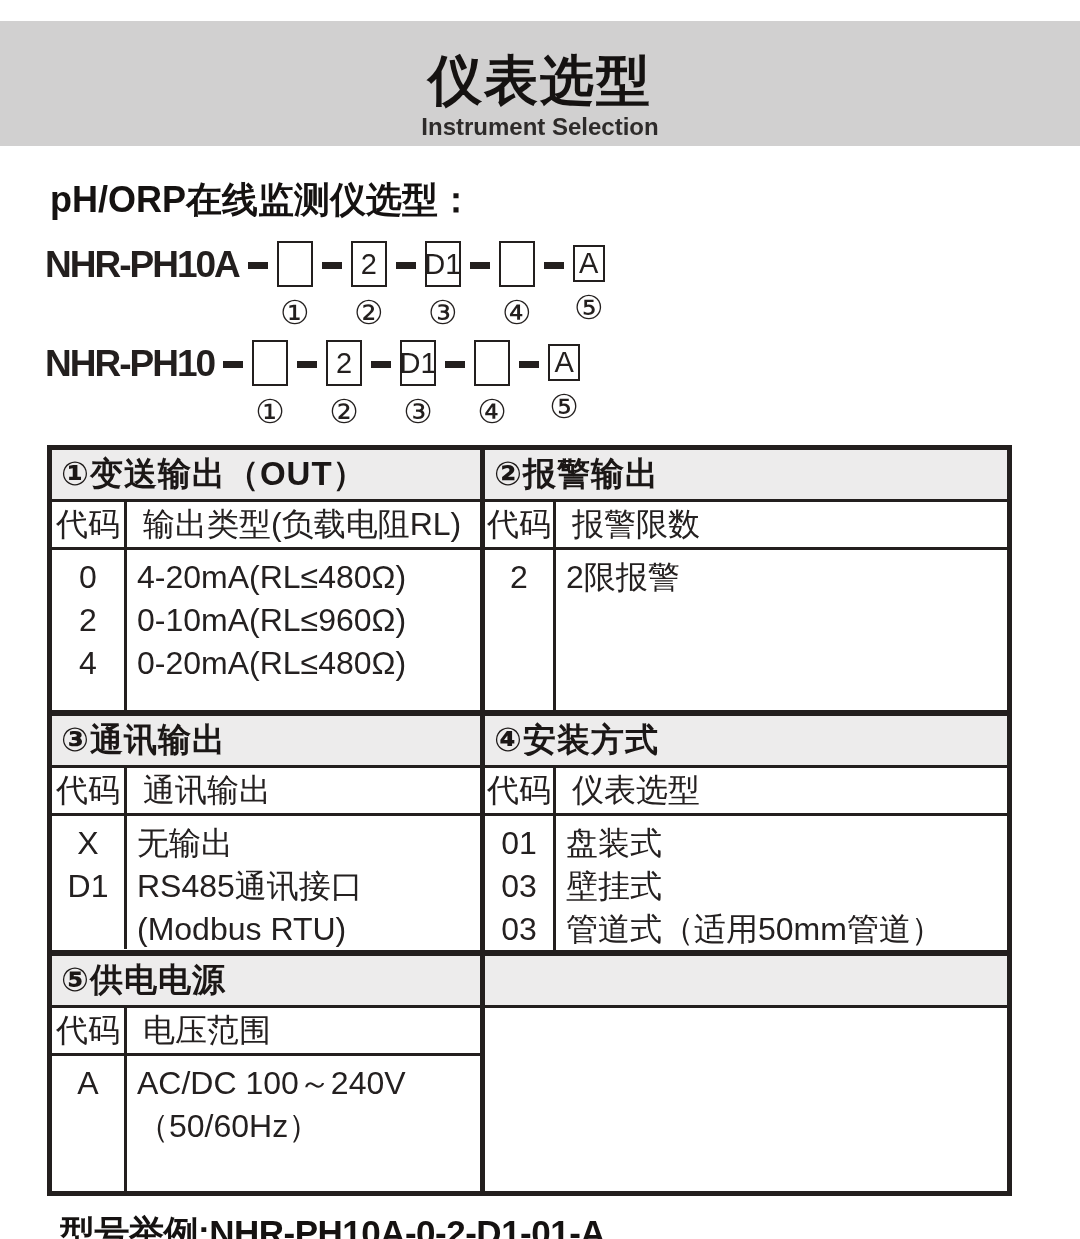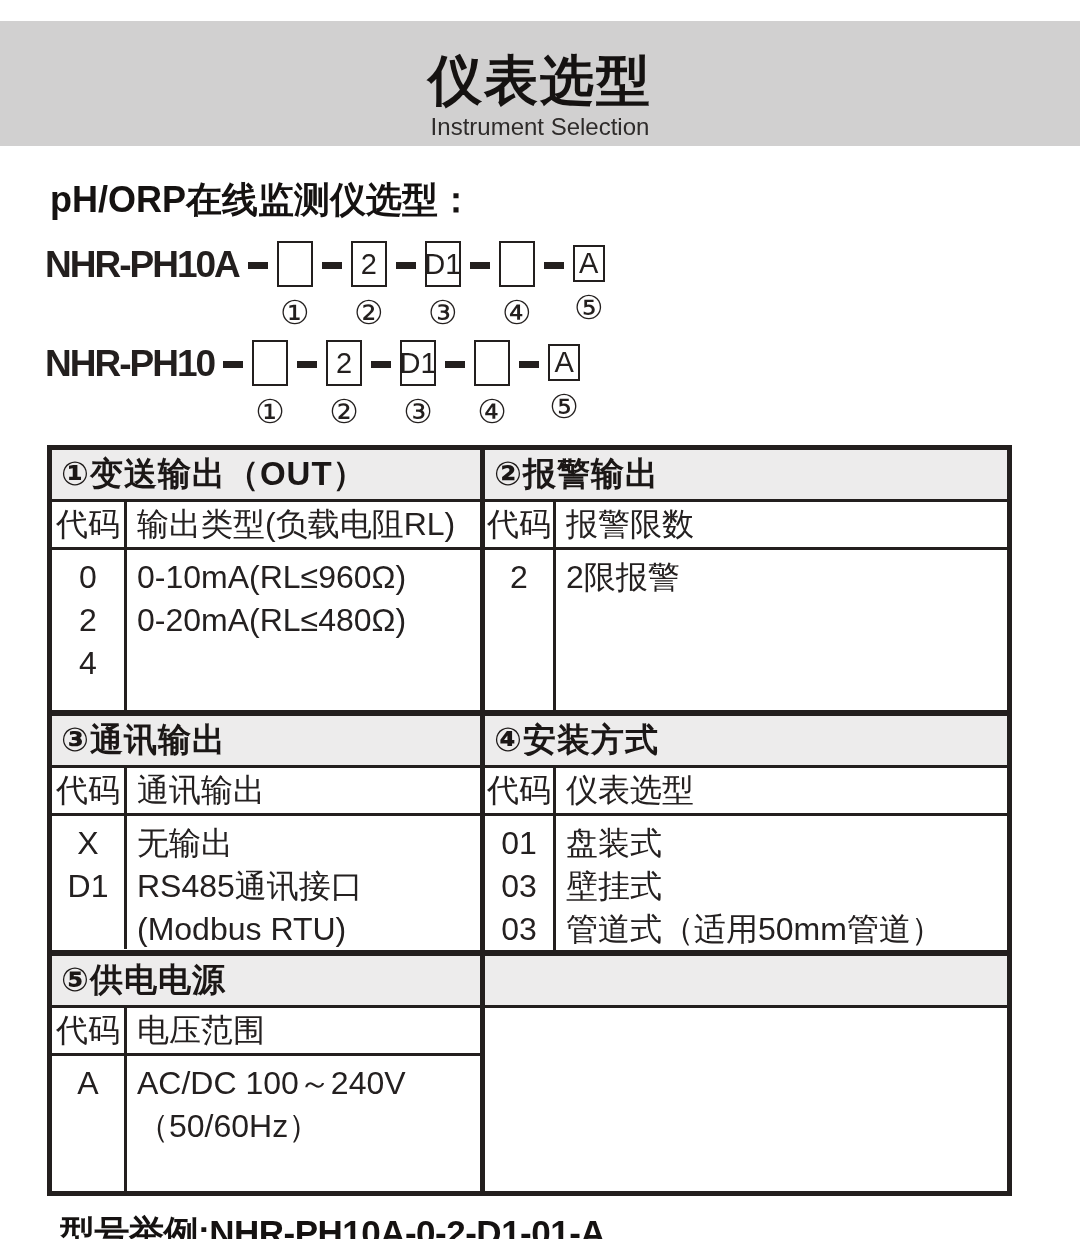--- a/index.html
+++ b/index.html
@@ -8,21 +8,21 @@
     width:1080px; height:1239px; overflow:hidden; position:relative;
     font-family:"Liberation Sans","DejaVu Sans",sans-serif;
     color:#211c1b;
   }
   
   .top-band {
     margin-top:21px; height:125px; background:#d1d0d0;
     display:flex; flex-direction:column; align-items:center; justify-content:center;
   }
   .page-title { font-size:54px; font-weight:700; color:#151211; letter-spacing:2px; line-height:60px;margin-top:24px; }
-  .page-subtitle { font-size:24px; font-weight:400; color:#2e2b2a; margin-top:3px; }
+  .page-subtitle { font-size:24px; font-weight:700; color:#2e2b2a; margin-top:3px; }
 
   
   .section-heading {
     margin:30px 0 0 50px; font-size:36px; font-weight:700; color:#151211;
   }
 
   
   .diagrams { margin:16px 0 0 45px; }
   .model-row { display:flex; align-items:flex-start; }
   .model-row.second { margin-top:10px; }
@@ -52,21 +52,21 @@
   .half.right { flex:1; }
   .band-title {
     height:49px; background:#edecec; border-bottom:3px solid #231f1e;
     display:flex; align-items:center; padding-left:9px;
     font-size:33px; font-weight:700; color:#1b1716; letter-spacing:1px;
   }
   .col-head { display:flex; height:45px; border-bottom:3px solid #231f1e; }
   .ch { display:flex; align-items:center; font-size:32px; color:#242020; }
   .ch.code { width:72px; border-right:3px solid #231f1e; justify-content:center; flex:none; }
   .ch.code.narrow { width:68px; }
-  .ch.desc { flex:1; padding-left:10px; }
+  .ch.desc { flex:1; padding-left:16px; }
   .data-area { display:flex; }
   .code-col { width:72px; border-right:3px solid #231f1e; text-align:center; padding-top:6px; flex:none; }
   .code-col.narrow { width:68px; }
   .desc-col { flex:1; padding:6px 0 0 10px; }
   .cell { min-height:43px; line-height:43px; font-size:32px; color:#242020; white-space:nowrap; }
 
   
   .footer-example {
     margin:14px 0 0 60px; font-size:35px; font-weight:700; color:#151211; letter-spacing:-0.5px;
   }
@@ -152,20 +152,21 @@
         <div class="ch code">代码</div>
         <div class="ch desc">输出类型(负载电阻RL)</div>
       </div>
       <div class="data-area" style="height:160px">
         <div class="code-col">
           <div class="cell">0</div>
           <div class="cell">2</div>
           <div class="cell">4</div>
         </div>
         <div class="desc-col">
+          <div class="cell">4-20mA(RL≤480Ω)</div>
           <div class="cell">0-10mA(RL≤960Ω)</div>
           <div class="cell">0-20mA(RL≤480Ω)</div>
         </div>
       </div>
     </div>
     <div class="half right">
       <div class="band-title">②报警输出</div>
       <div class="col-head">
         <div class="ch code narrow">代码</div>
         <div class="ch desc">报警限数</div>

